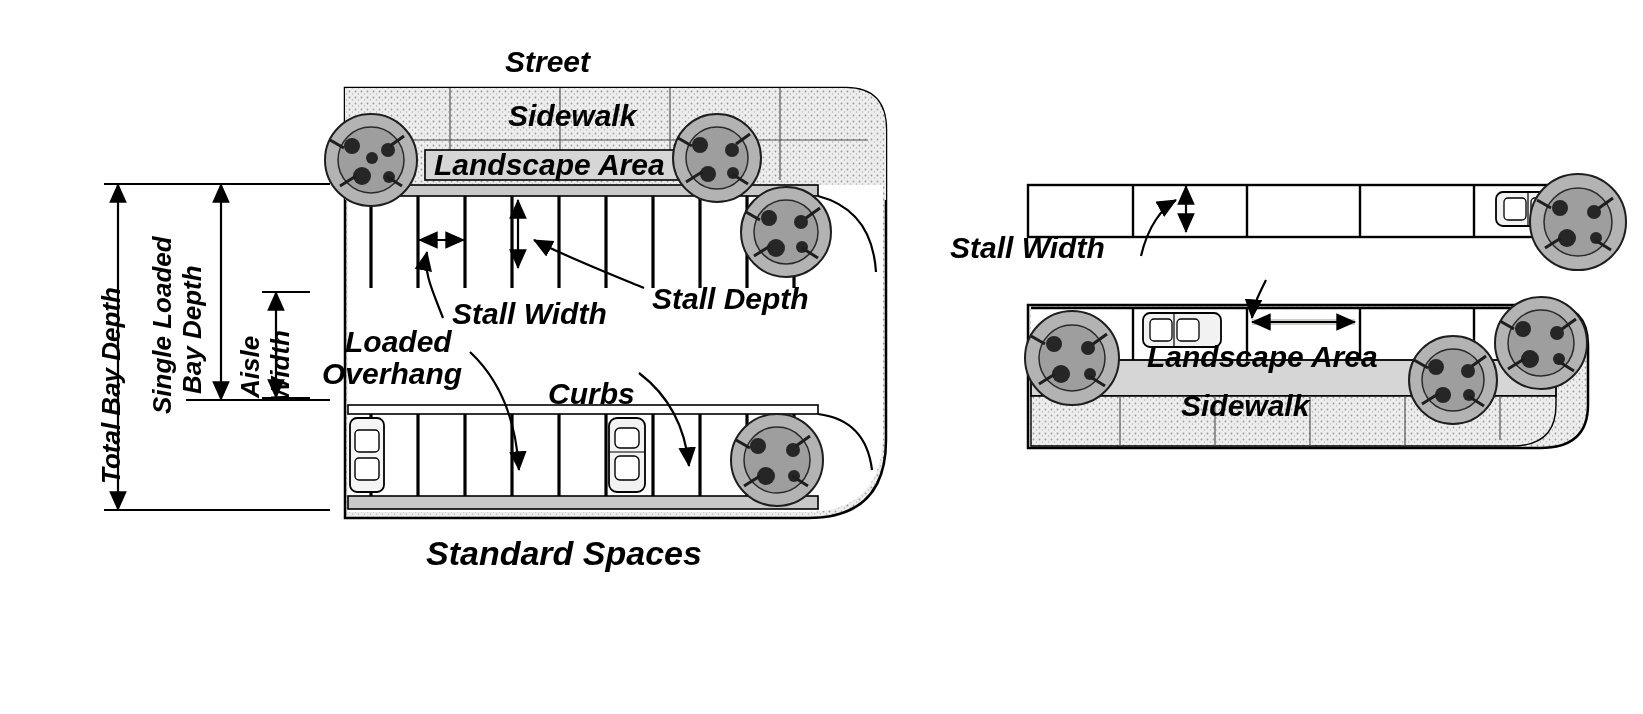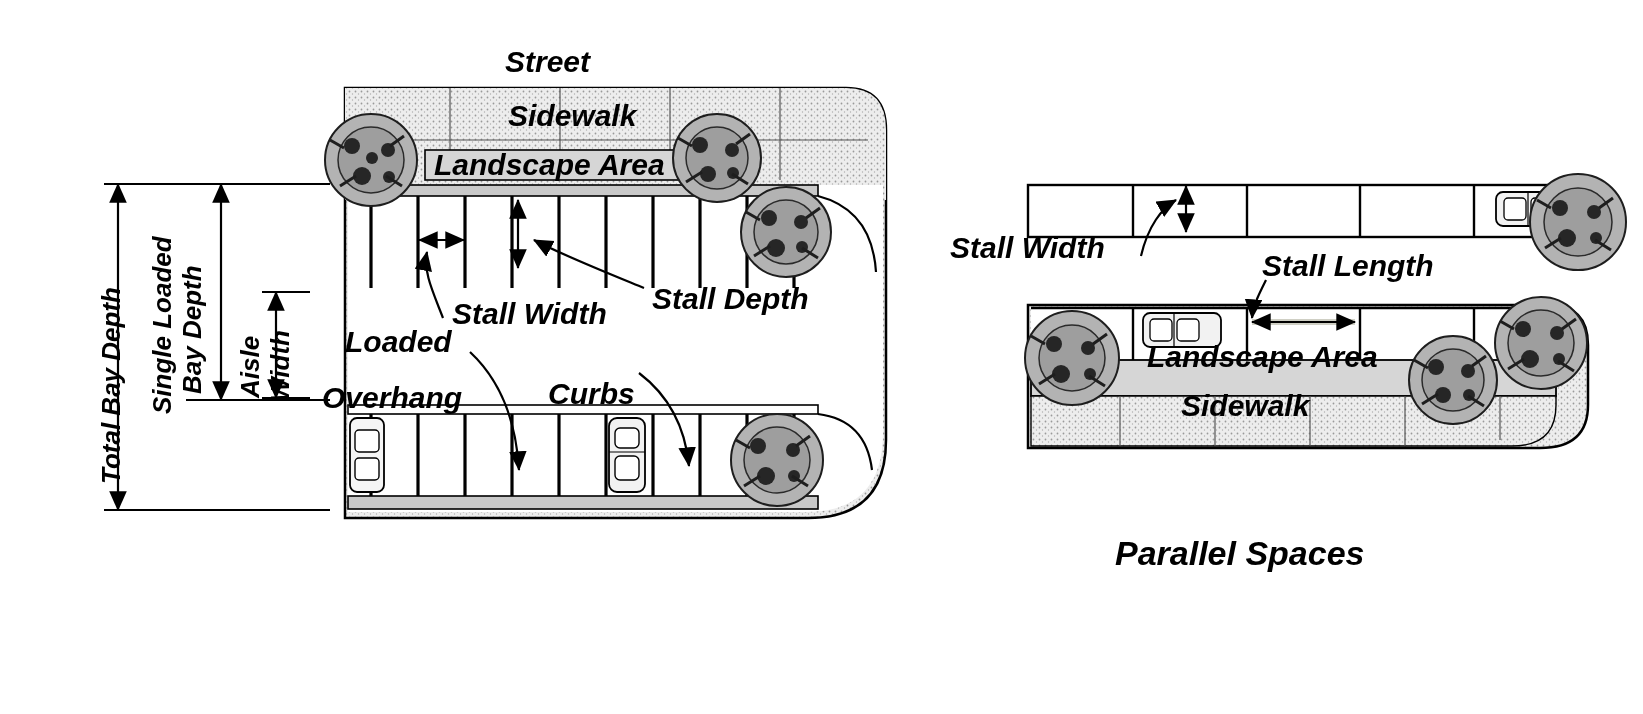--- a/index.html
+++ b/index.html
@@ -336,28 +336,27 @@
   <div class="lbl big vert" style="left:179px; top:394px;">Bay Depth</div>
 
   <div class="lbl big vert" style="left:237px; top:398px;">Aisle</div>
   <div class="lbl big vert" style="left:267px; top:402px;">Width</div>
 
   <div class="lbl cap" style="left:452px; top:298px;">Stall Width</div>
 
   <div class="lbl cap" style="left:652px; top:283px;text-align:center;">Stall Depth</div>
 
   <div class="lbl cap" style="left:345px; top:326px;">Loaded</div>
-  <div class="lbl cap" style="left:322px; top:358px;margin-top:24px;">Overhang</div>
+  <div class="lbl cap" style="left:322px; top:358px;">Overhang</div>
 
   <div class="lbl cap" style="left:548px; top:352px;margin-top:26px;">Curbs</div>
 
+  <div class="lbl" style="left:426px; top:536px; font-size:34px;">Standard Spaces</div>
 
   <div class="lbl cap" style="left:950px; top:232px;">Stall Width</div>
 
-  <div class="lbl cap" style="left:1262px; top:250px;">Stall Length</div>
 
   <div class="lbl cap" style="left:1147px; top:341px;">Landscape Area</div>
 
   <div class="lbl cap" style="left:1181px; top:390px;">Sidewalk</div>
 
-  <div class="lbl" style="left:1115px; top:536px; font-size:34px;">Parallel  Spaces</div>
 
 </div>
 
 </body></html>

